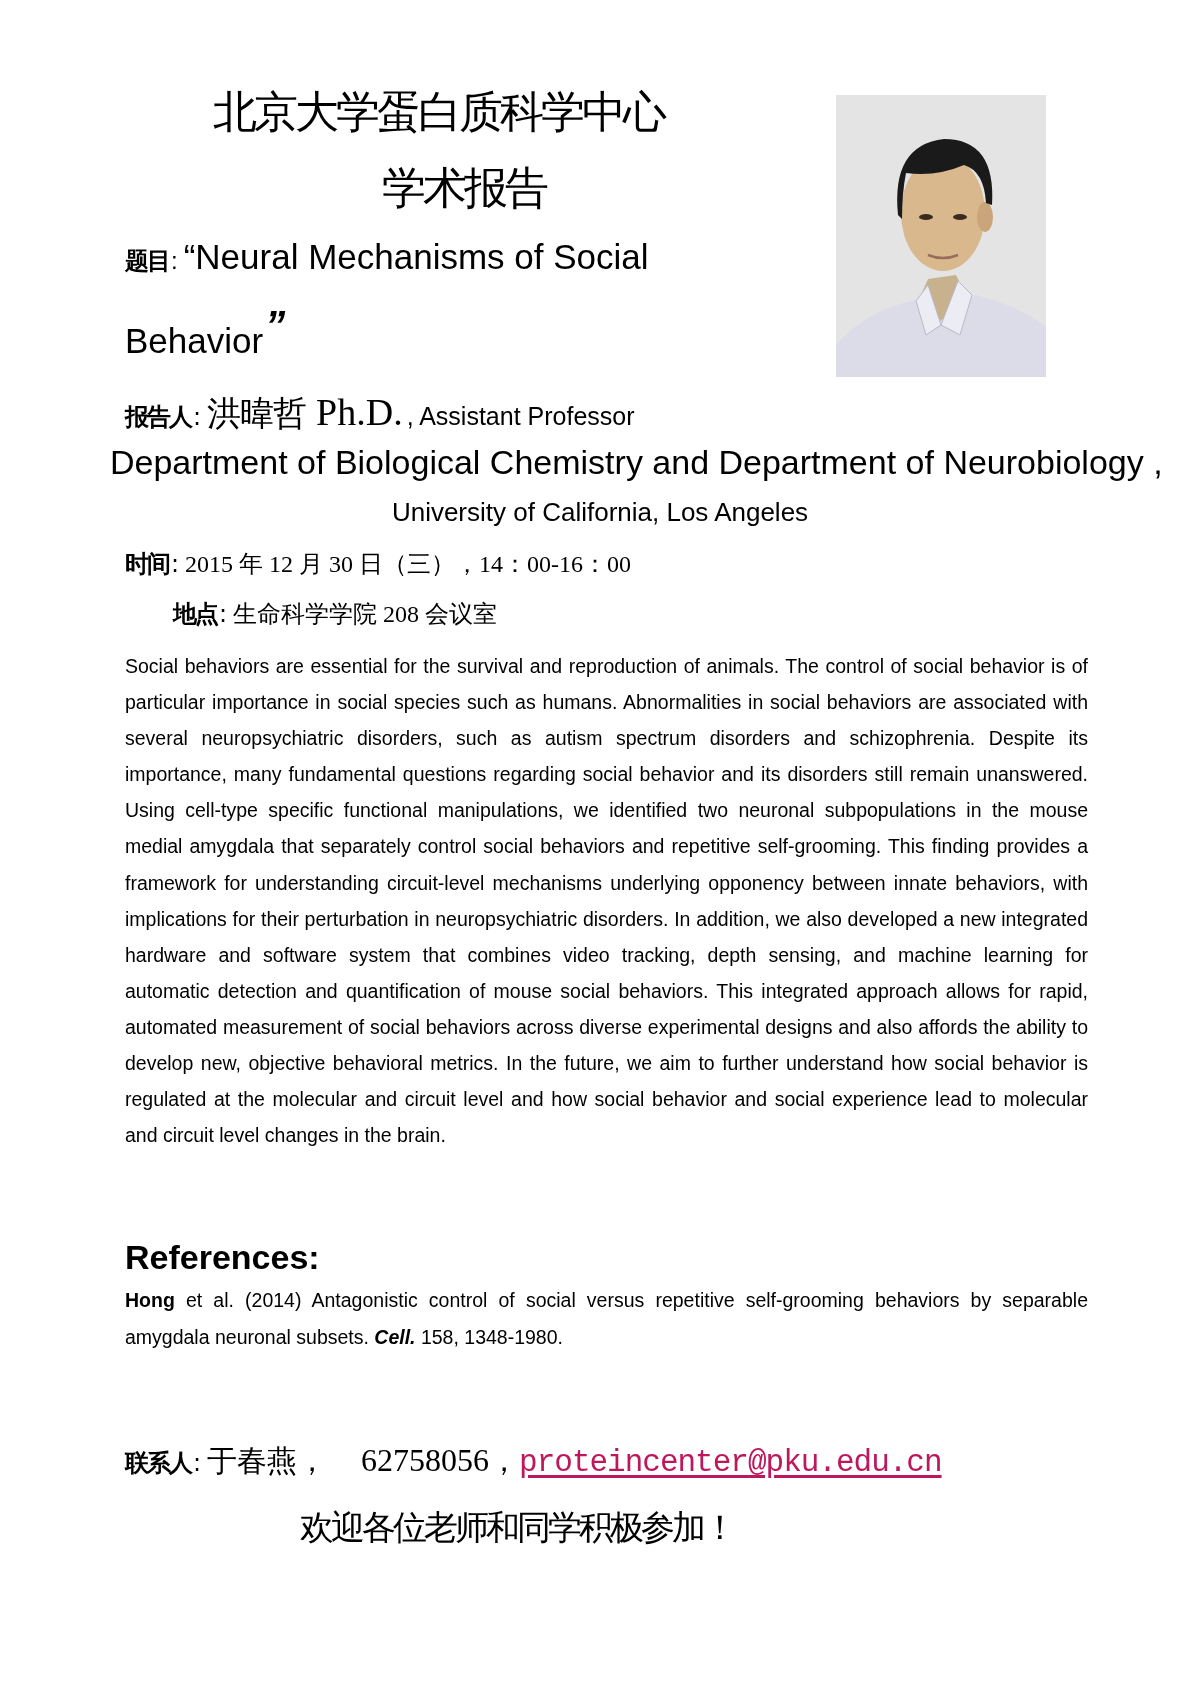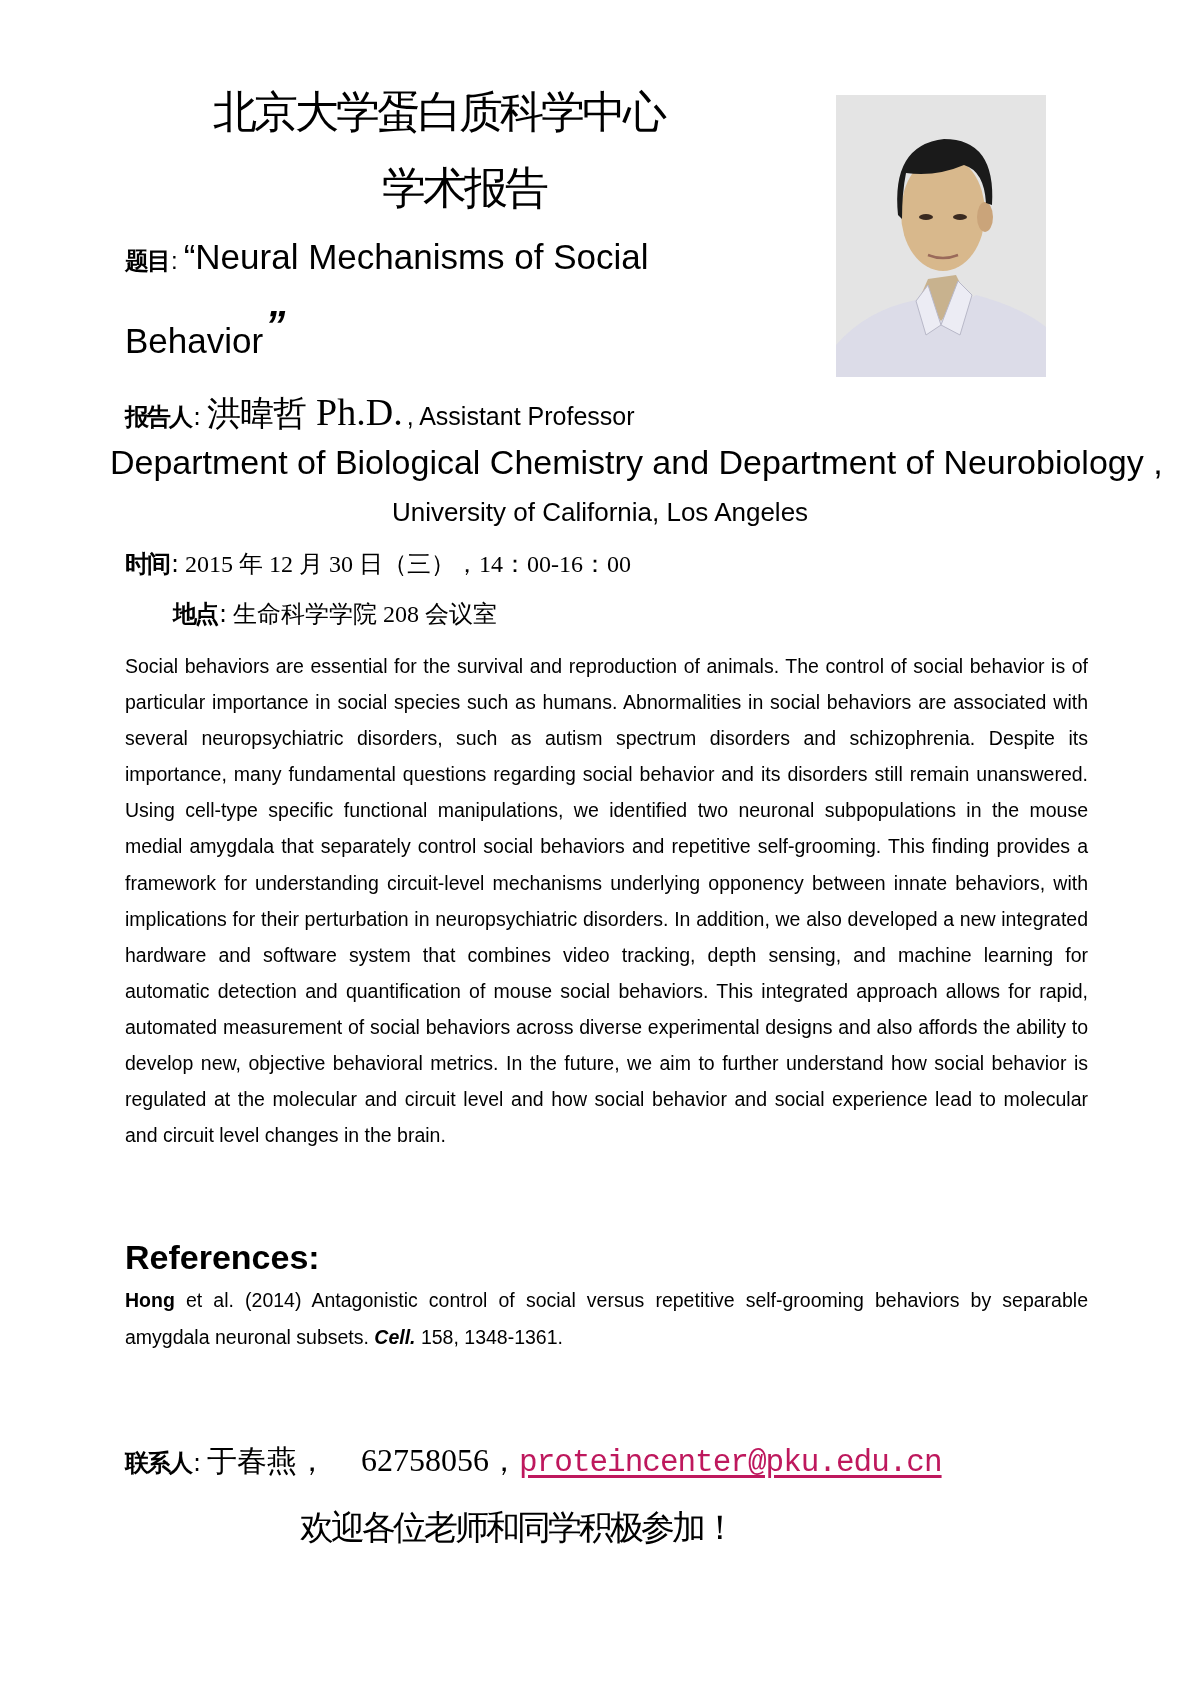--- a/index.html
+++ b/index.html
@@ -108,20 +108,20 @@
   <span class="label">时间</span><span class="colon">:</span><span class="val">2015 年 12 月 30 日（三），14：00-16：00</span>
 </div>
 <div class="abs place">
   <span class="label">地点</span><span class="colon">:</span><span class="val">生命科学学院 208 会议室</span>
 </div>
 
 <p class="abstract">Social behaviors are essential for the survival and reproduction of animals. The control of social behavior is of particular importance in social species such as humans. Abnormalities in social behaviors are associated with several neuropsychiatric disorders, such as autism spectrum disorders and schizophrenia. Despite its importance, many fundamental questions regarding social behavior and its disorders still remain unanswered. Using cell-type specific functional manipulations, we identified two neuronal subpopulations in the mouse medial amygdala that separately control social behaviors and repetitive self-grooming. This finding provides a framework for understanding circuit-level mechanisms underlying opponency between innate behaviors, with implications for their perturbation in neuropsychiatric disorders. In addition, we also developed a new integrated hardware and software system that combines video tracking, depth sensing, and machine learning for automatic detection and quantification of mouse social behaviors. This integrated approach allows for rapid, automated measurement of social behaviors across diverse experimental designs and also affords the ability to develop new, objective behavioral metrics. In the future, we aim to further understand how social behavior is regulated at the molecular and circuit level and how social behavior and social experience lead to molecular and circuit level changes in the brain.</p>
 
 <div class="abs refs-title">References:</div>
 <div class="refs">
-  <p><b>Hong</b><span> et al. (2014) Antagonistic control of social versus repetitive self-grooming behaviors by separable amygdala neuronal subsets. </span><span class="jr">Cell.</span><span> 158, 1348-1361.</span></p>
+  <p><b>Hong</b><span> et al. (2014) Antagonistic control of social versus repetitive self-grooming behaviors by separable amygdala neuronal subsets. </span><span class="jr">Cell.</span><span> 158, 1348-1980.</span></p>
 </div>
 
 <div class="abs contact">
   <span class="label">联系人</span><span class="colon">:</span><span class="cname">于春燕，</span><span class="phone">62758056</span><span class="sep">，</span><a class="email">proteincenter@pku.edu.cn</a>
 </div>
 
 <div class="abs welcome">欢迎各位老师和同学积极参加！</div>
 
 </body></html>

